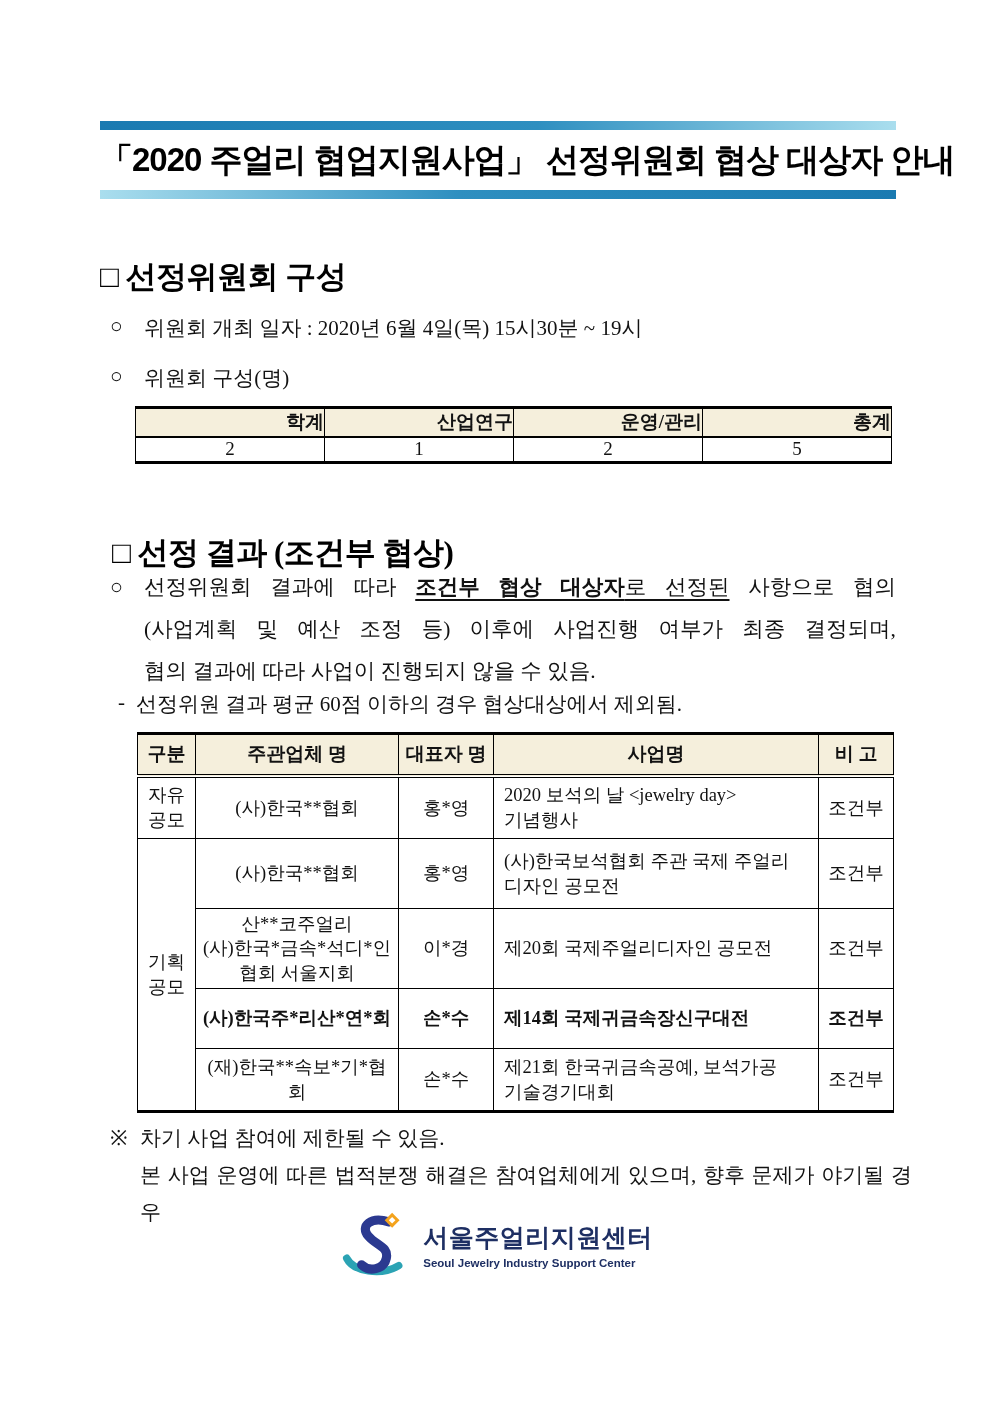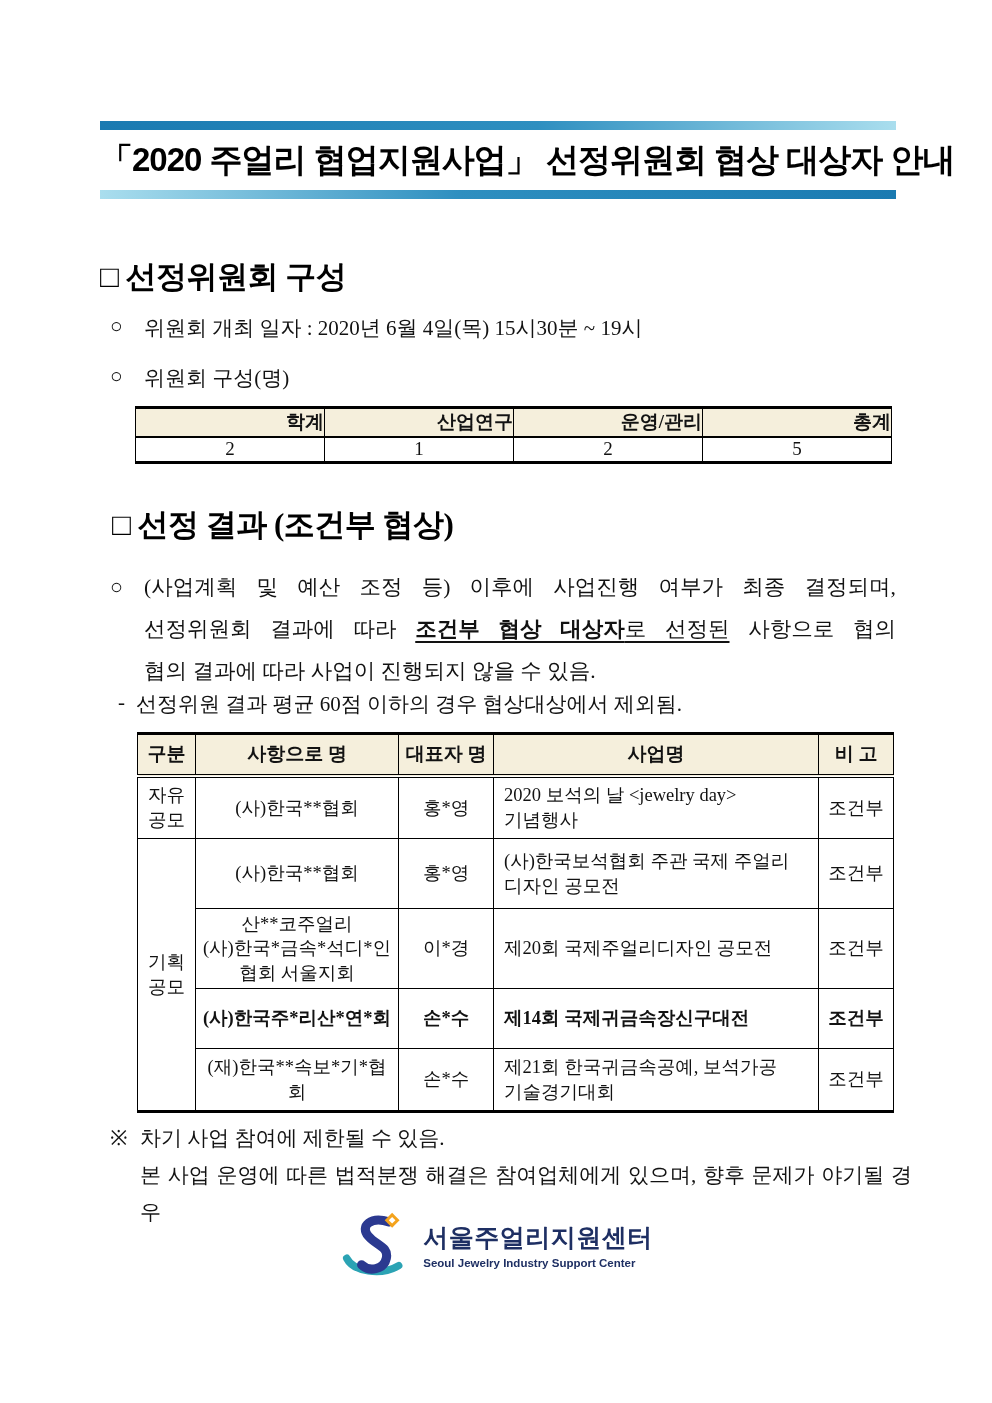--- a/index.html
+++ b/index.html
@@ -35,21 +35,21 @@
   
   .section-heading {
     position: absolute;
     left: 100px;
     font-size: 31px;
     font-weight: bold;
     color: #000;
     letter-spacing: -0.5px;
   }
   #heading-1 { top: 256px; }
-  #heading-2 { top: 504px; padding-left: 12px; }
+  #heading-2 { top: 532px; padding-left: 12px; }
 
   
   .bullet-line {
     position: absolute;
     left: 110px;
     font-size: 21px;
     color: #121212;
     display: flex;
   }
   .bullet-marker { width: 34px; flex: 0 0 34px; }
@@ -166,22 +166,22 @@
           </tr>
         </tbody>
     </table>
   </div>
 
   <h2 id="heading-2" class="section-heading">□ 선정 결과 (조건부 협상)</h2>
 
   <div class="result-paragraph">
     <span class="para-marker">○</span>
     <div class="para-body">
+        <div class="para-line jline"><span>선정위원회 결과에 따라 </span><span class="bu">조건부 협상 대상자</span><span class="u">로 선정된</span><span> 사항으로 협의</span></div>
         <div class="para-line jline"><span>(사업계획 및 예산 조정 등) 이후에 사업진행 여부가 최종 결정되며,</span></div>
-        <div class="para-line jline"><span>선정위원회 결과에 따라 </span><span class="bu">조건부 협상 대상자</span><span class="u">로 선정된</span><span> 사항으로 협의</span></div>
         <div class="para-line"><span>협의 결과에 따라 사업이 진행되지 않을 수 있음.</span></div>
       </div>
   </div>
 
   <div class="sub-bullet">
     <span class="bullet-marker">-</span>
     <span>선정위원 결과 평균 60점 이하의 경우 협상대상에서 제외됨.</span>
   </div>
 
   <div class="selection-table-wrap">
@@ -189,21 +189,21 @@
       <colgroup>
         <col style="width:58px">
           <col style="width:203px">
           <col style="width:95px">
           <col style="width:325px">
           <col style="width:75px">
       </colgroup>
       <thead>
           <tr>
             <th>구분</th>
-            <th>사항으로 명</th>
+            <th>주관업체 명</th>
             <th>대표자 명</th>
             <th>사업명</th>
             <th>비 고</th>
           </tr>
         </thead>
       <tbody>
           <tr style="height: 63px;">
             <td class="cell-center pre" rowspan="1">자유
 공모</td>
             <td class="cell-center pre">(사)한국**협회</td>

